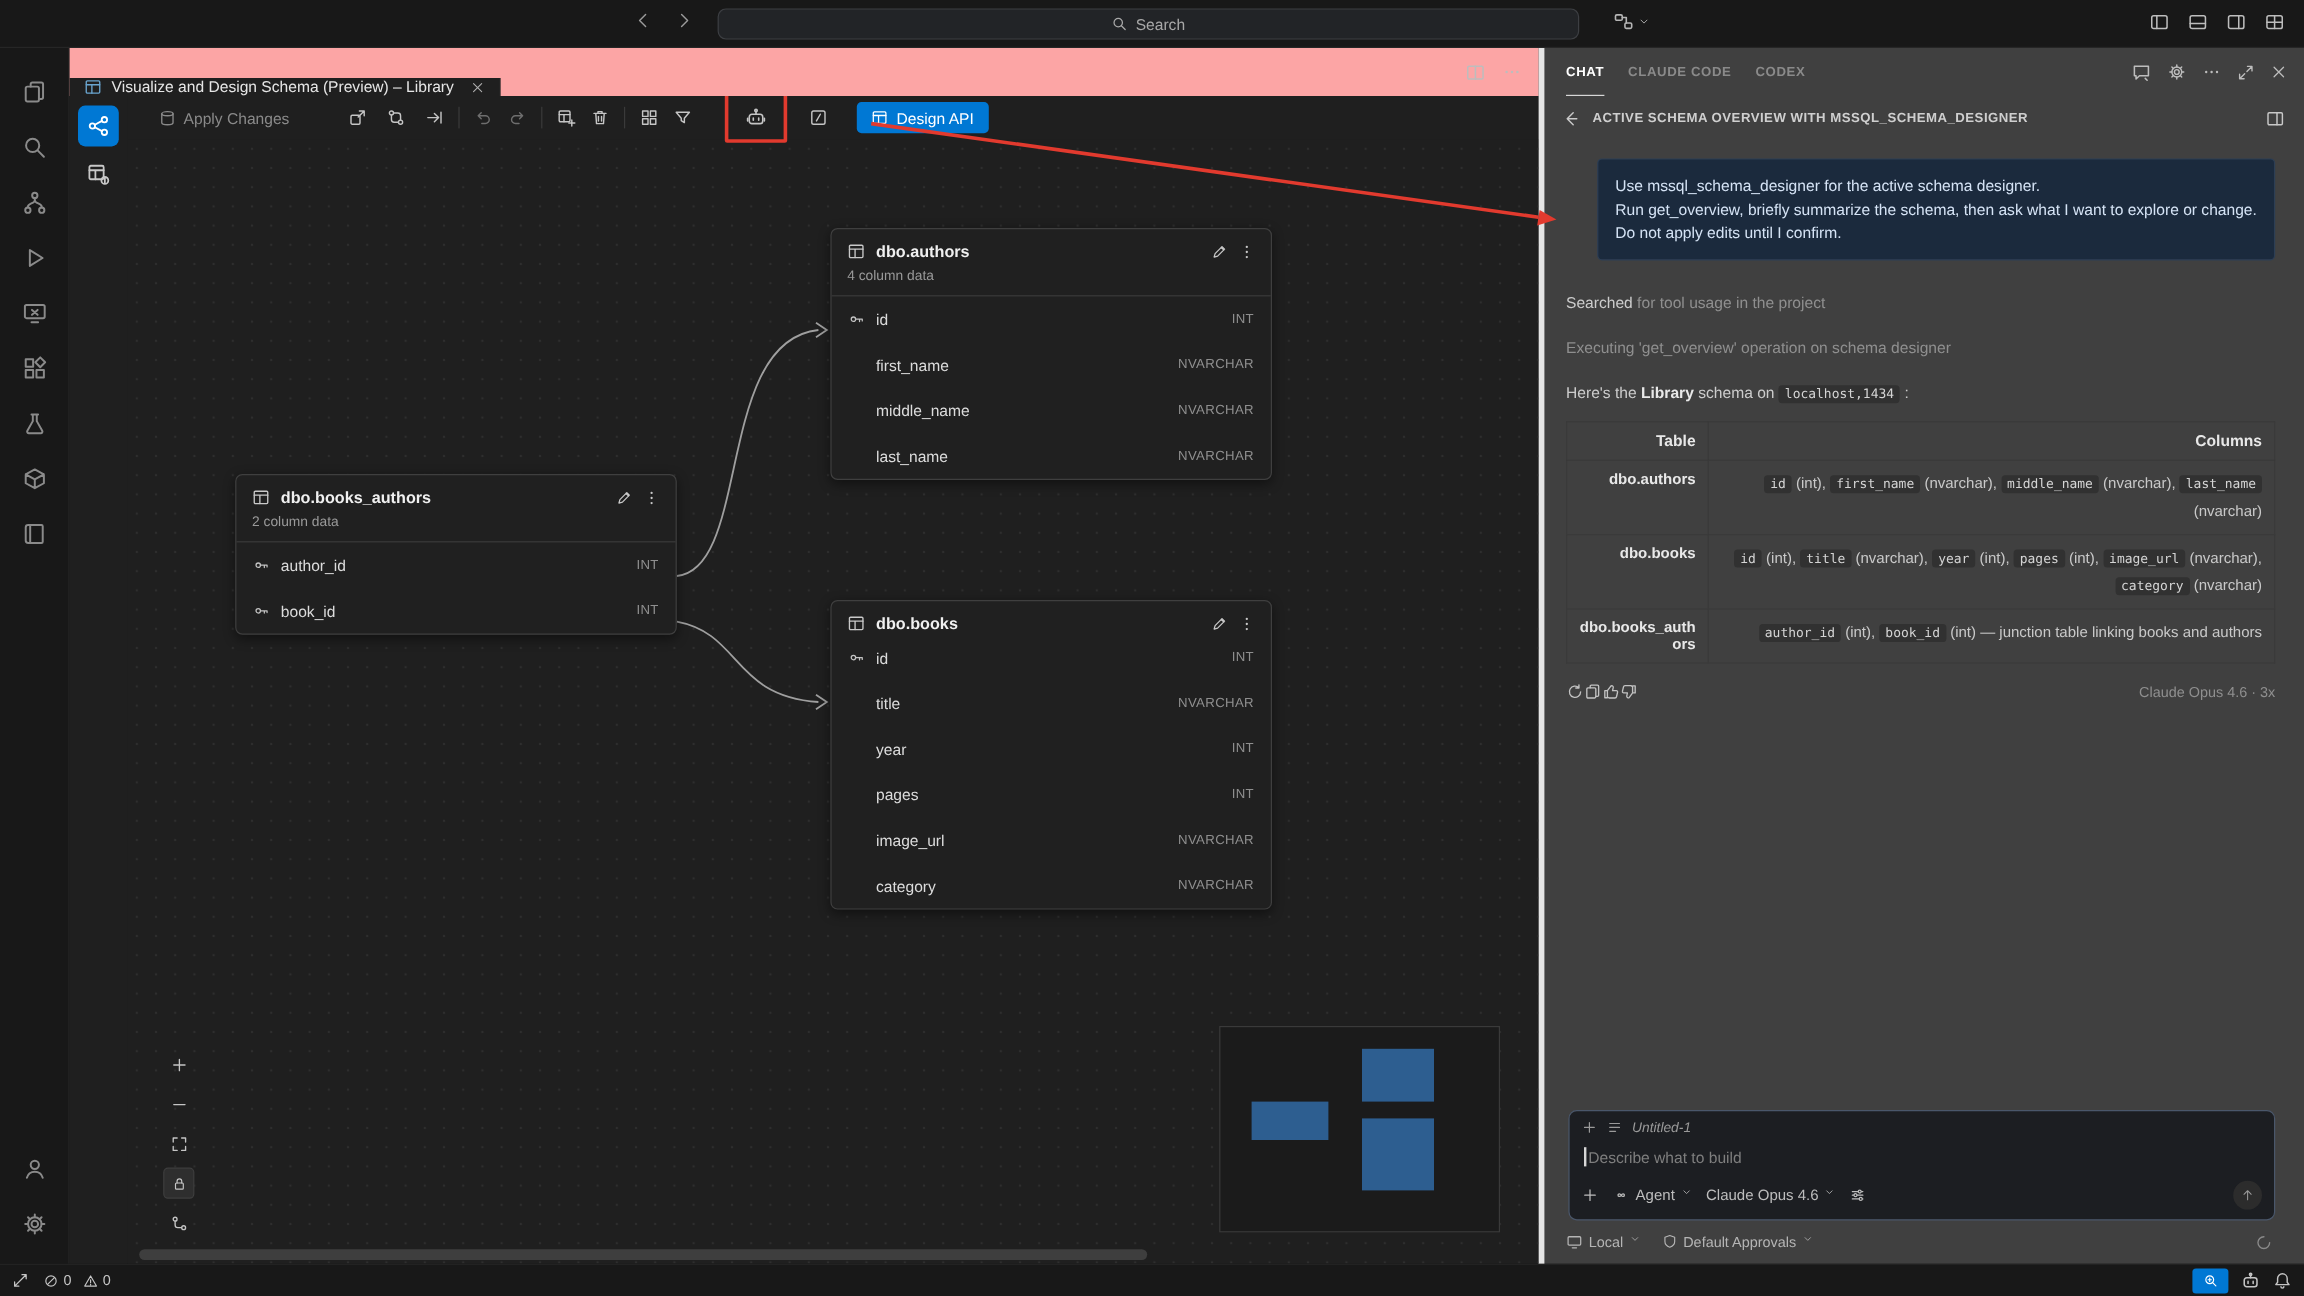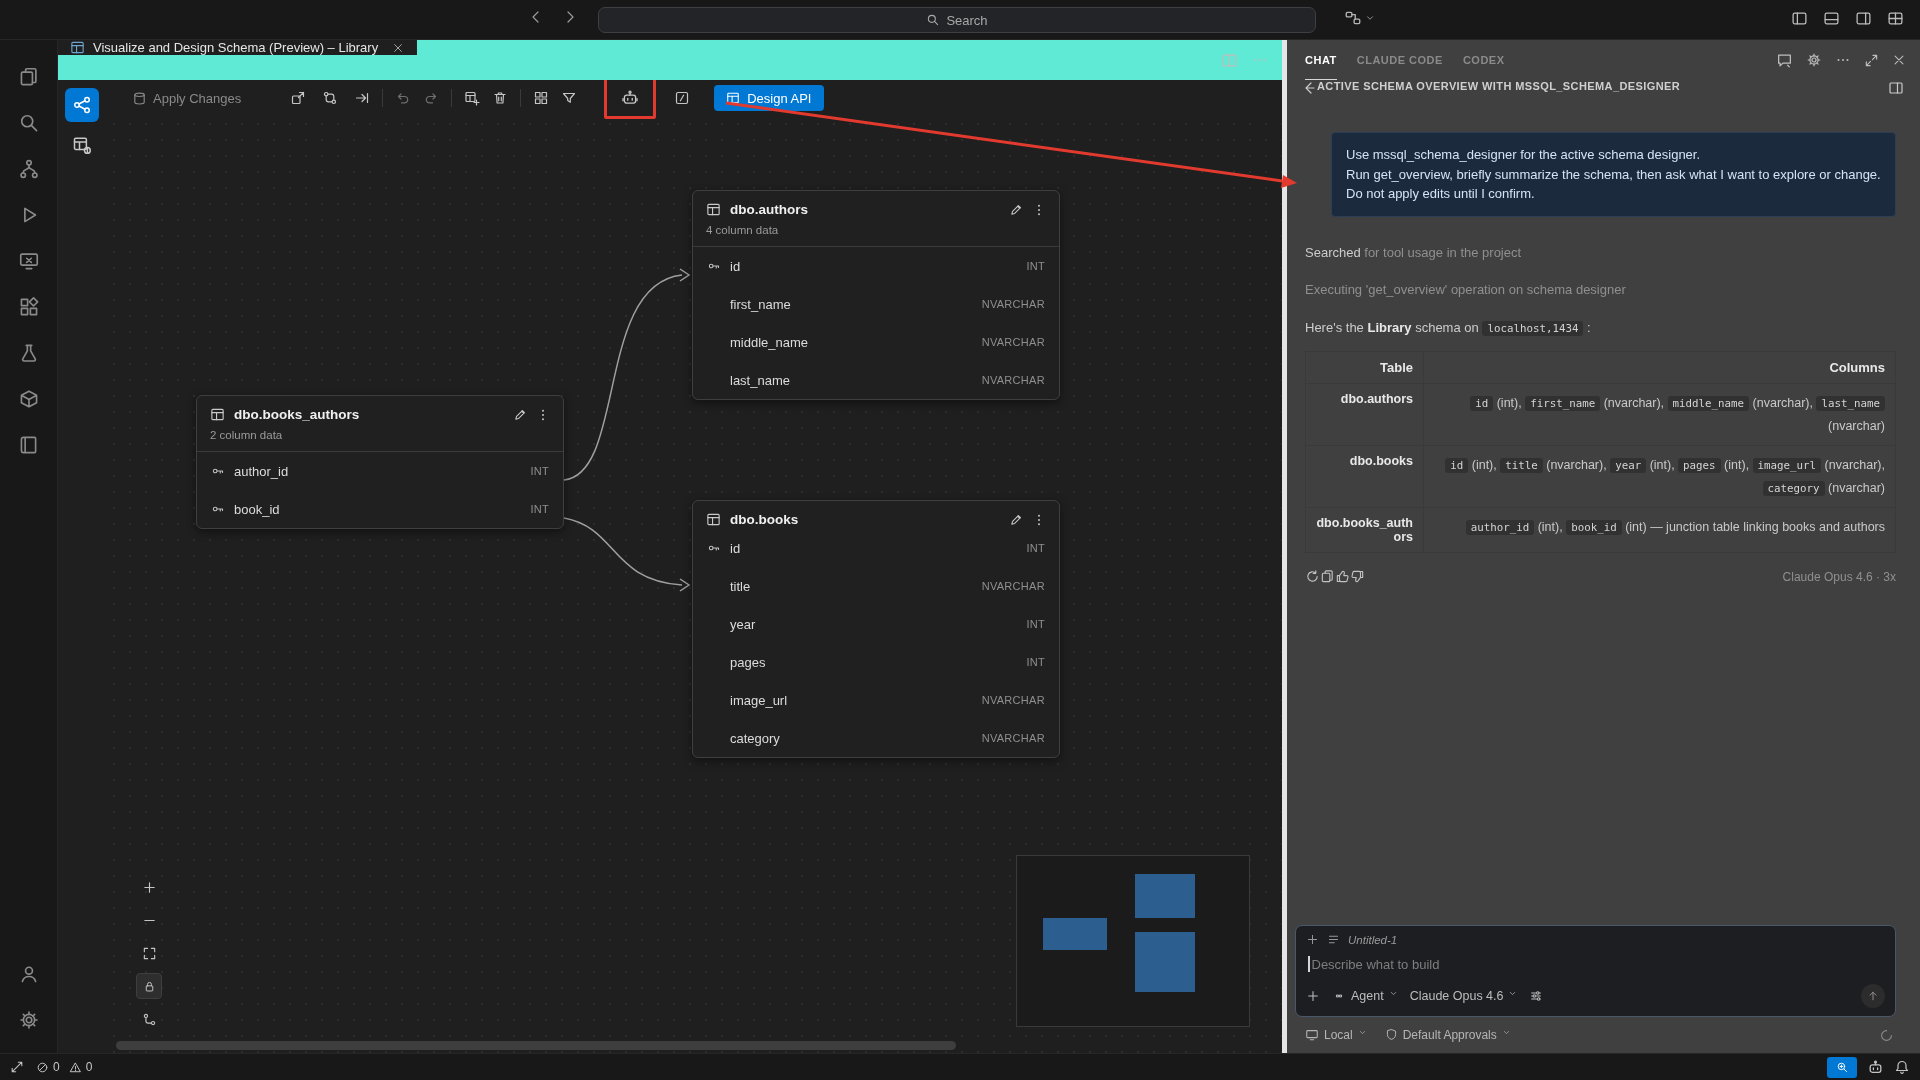--- a/index.html
+++ b/index.html
@@ -20,21 +20,21 @@
   .main{display:flex;height:1013px;}
 
   
   .activitybar{width:58px;background:#181818;border-right:1px solid #262626;display:flex;flex-direction:column;
     align-items:center;padding:14px 0 10px;color:#8a8a8a;}
   .ab-item{width:44px;height:46px;display:flex;align-items:center;justify-content:center;cursor:pointer;}
   .ab-spacer{flex:1;}
 
   
   .editor{width:1224px;display:flex;flex-direction:column;background:#1f1f1f;}
-  .tabbar{height:40px;background:#5eead4;display:flex;align-items:flex-start;position:relative;}
+  .tabbar{height:40px;background:#fca5a5;display:flex;align-items:flex-end;position:relative;}
   .tab{display:flex;align-items:center;gap:8px;padding:0 12px;background:#1f1f1f;color:#e6e6e6;
     border-right:1px solid #252525;font-size:13px;}
   .tab .close{color:#b0b0b0;margin-left:6px;}
   .tabbar-right{position:absolute;right:14px;top:0;height:40px;display:flex;align-items:center;gap:14px;color:#bdbdbd;}
 
   .editor-body{position:relative;flex:1;background:#1f1f1f;overflow:hidden;}
   .rail{position:absolute;left:0;top:0;width:48px;bottom:0;background:#1f1f1f;display:flex;flex-direction:column;
     align-items:center;padding-top:8px;gap:6px;z-index:3;}
   .rail-btn{width:34px;height:34px;border-radius:6px;display:flex;align-items:center;justify-content:center;color:#c8c8c8;}
   .rail-btn.active{background:#0078d4;color:#fff;}
@@ -75,40 +75,40 @@
   .mm-rect{position:absolute;background:#2d5e90;}
 
   .hscroll{position:absolute;left:10px;bottom:3px;width:840px;height:9px;background:rgba(121,121,121,.35);border-radius:5px;z-index:2;}
 
   
   .chat{width:638px;background:#404040;border-left:5px solid #e5e5e5;display:flex;flex-direction:column;}
   .chat-tabs{height:40px;display:flex;align-items:center;padding:0 14px 0 18px;gap:20px;}
   .ct{font-size:11px;font-weight:bold;letter-spacing:.5px;color:#8a8a8a;height:40px;display:flex;align-items:center;cursor:pointer;}
   .ct.active{color:#fff;border-bottom:1px solid #d7d7d7;}
   .ct-icons{margin-left:auto;display:flex;align-items:center;gap:13px;color:#bdbdbd;}
-  .chat-sub{height:38px;display:flex;align-items:flex-start;padding:0 16px 0 14px;color:#c9c9c9;}
+  .chat-sub{height:38px;display:flex;align-items:center;gap:10px;padding:0 16px 0 14px;color:#c9c9c9;}
   .chat-title{font-size:11px;font-weight:bold;letter-spacing:.4px;color:#cfcfcf;flex:1;white-space:nowrap;overflow:hidden;}
   .chat-body{flex:1;overflow:hidden;padding:0 24px 0 18px;}
   .bubble{margin:14px 0 0 26px;background:#1b2a3d;border:1px solid #2c3e55;border-radius:4px;
     padding:12px 14px;color:#d5e3f5;line-height:1.5;}
   .line{margin-top:18px;color:#cccccc;line-height:1.5;}
   .searched{margin-top:26px;}
   .dim{color:#8f8f8f;}
   .bold{font-weight:bold;color:#e8e8e8;}
   .code-chip{font-family:"DejaVu Sans Mono",monospace;font-size:10.8px;background:#313131;color:#d4d4d4;
     border-radius:3px;padding:1px 5px;}
   .schema-table{margin-top:14px;width:100%;border-collapse:collapse;font-size:12.5px;}
   .schema-table th,.schema-table td{border:1px solid #3a3a3a;text-align:right;vertical-align:top;padding:8px 10px;}
   .schema-table th{color:#e8e8e8;font-size:13px;}
   .schema-table td:first-child{width:118px;font-weight:bold;color:#e8e8e8;word-break:break-word;}
   .schema-table td:last-child{line-height:1.8;color:#c9c9c9;}
   .actions{margin-top:16px;display:flex;align-items:center;color:#c2c2c2;}
   .actions .meta{margin-left:auto;color:#8f8f8f;font-size:12px;}
 
-  .chat-input{margin:0 24px 0 8px;border:1px solid #4a576b;border-radius:7px;background:#1c1e22;padding:7px 10px 8px;}
+  .chat-input{margin:0 24px 0 20px;border:1px solid #4a576b;border-radius:7px;background:#1c1e22;padding:7px 10px 8px;}
   .ci-row1{display:flex;align-items:center;gap:8px;color:#9a9a9a;font-size:11.5px;}
   .ctx{font-style:italic;}
   .ci-row2{display:flex;align-items:center;gap:2px;margin:10px 2px 12px;color:#7e7e7e;}
   .caret{width:1.5px;height:16px;background:#d7d7d7;display:inline-block;}
   .ci-row3{display:flex;align-items:center;gap:12px;color:#bdbdbd;font-size:12.5px;}
   .chip{display:flex;align-items:flex-start;gap:5px;cursor:pointer;}
   .send{margin-left:auto;width:24px;height:24px;border-radius:12px;background:#2c2c2c;display:flex;
     align-items:center;justify-content:center;color:#9a9a9a;}
   .chat-foot{height:36px;display:flex;align-items:center;gap:18px;padding:0 26px 0 18px;color:#b5b5b5;font-size:12px;}
   .chat-foot .spin{margin-left:auto;color:#8a8a8a;}

